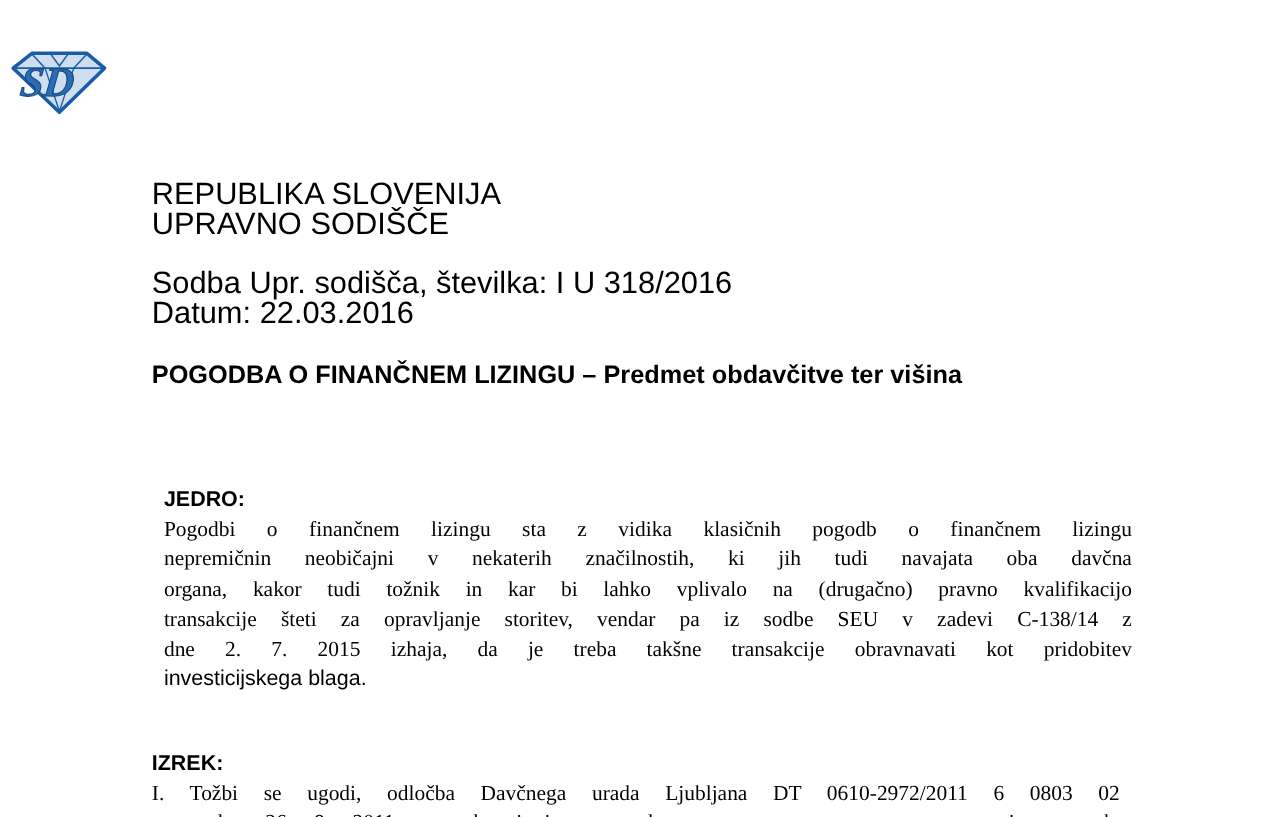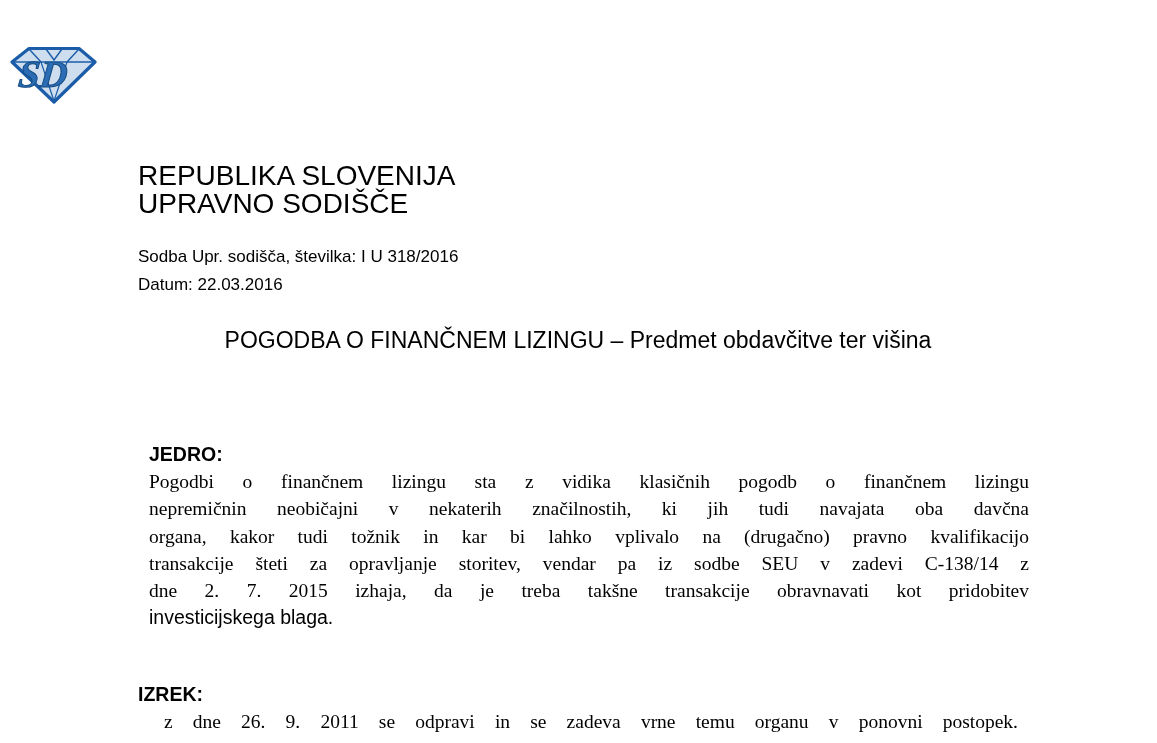--- a/index.html
+++ b/index.html
@@ -25,30 +25,30 @@
     top: 162px;
     width: 880px;
     font-size: 28px;
     line-height: 28px;
   }
   .meta {
     position: absolute;
     left: 138px;
     top: 243px;
     width: 880px;
-    font-size: 17px;
+    font-size: 28px;
     line-height: 28px;
   }
   .doc-title {
     position: absolute;
     left: 138px;
     top: 324px;
     width: 880px;
-    text-align: center;
-    font-weight: normal;
+    text-align: left;
+    font-weight: bold;
     font-size: 23px;
     line-height: 32px;
   }
   .jedro {
     position: absolute;
     left: 149px;
     top: 441px;
     width: 880px;
     font-size: 19.5px;
     line-height: 27.2px;
@@ -102,16 +102,17 @@
     <div class="line just">Pogodbi o finančnem lizingu sta z vidika klasičnih pogodb o finančnem lizingu</div>
     <div class="line just">nepremičnin neobičajni v nekaterih značilnostih, ki jih tudi navajata oba davčna</div>
     <div class="line just">organa, kakor tudi tožnik in kar bi lahko vplivalo na (drugačno) pravno kvalifikacijo</div>
     <div class="line just">transakcije šteti za opravljanje storitev, vendar pa iz sodbe SEU v zadevi C-138/14 z</div>
     <div class="line just">dne 2. 7. 2015 izhaja, da je treba takšne transakcije obravnavati kot pridobitev</div>
     <div class="line">investicijskega blaga.</div>
   </div>
 
   <div class="izrek">
     <div class="sec-heading">IZREK:</div>
+    <div class="line just">I. Tožbi se ugodi, odločba Davčnega urada Ljubljana DT 0610-2972/2011 6 0803 02</div>
     <div class="line just indent">z dne 26. 9. 2011 se odpravi in se zadeva vrne temu organu v ponovni postopek.</div>
   </div>
 
 </div>
 
 </body></html>

